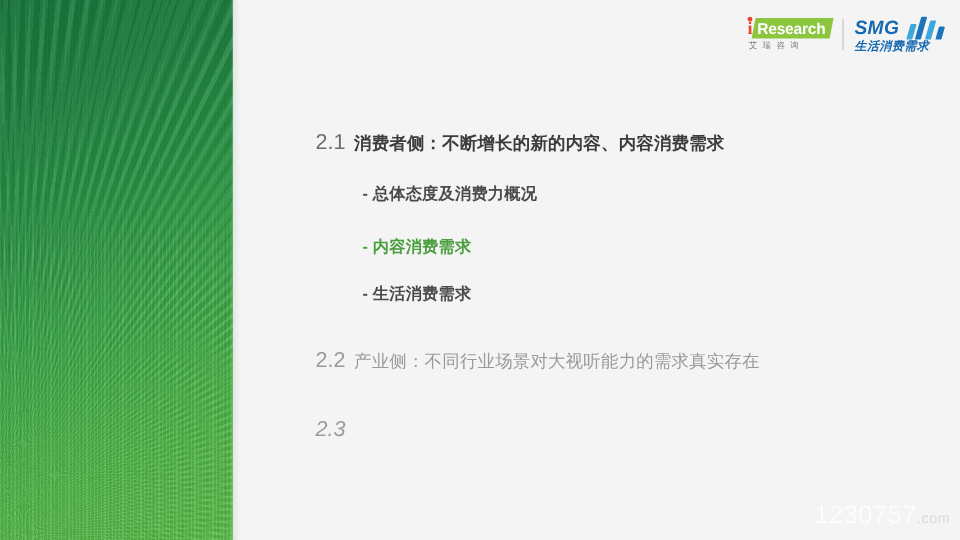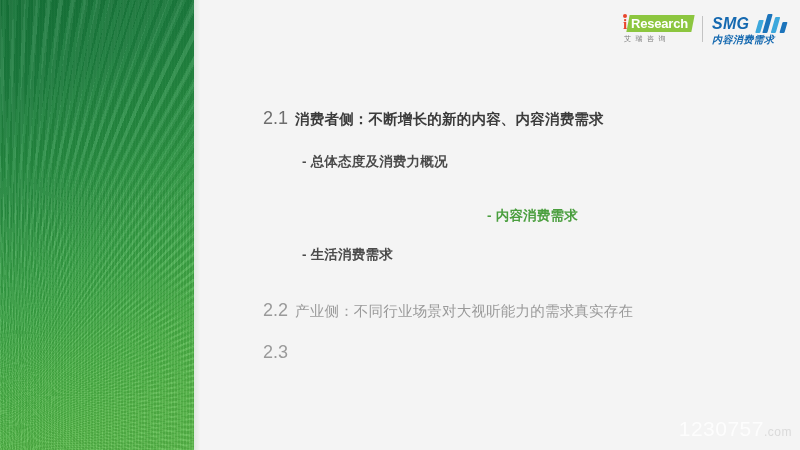--- a/index.html
+++ b/index.html
@@ -251,24 +251,24 @@
   .sub {
     margin-left: 39px;
     font-size: 13.5px;
     font-weight: bold;
     letter-spacing: 0.2px;
     white-space: nowrap;
   }
   .sub.s-dark { color: #4a4a4a; }
   .sub.s-green { color: #4a9e3e; }
   .sp1 { margin-top: 24px; }
-  .sp2 { margin-top: 36px; text-align: center; }
+  .sp2 { margin-top: 26px; }
   .sp3 { margin-top: 21px; }
   .sp4 { margin-top: 36px; }
-  .sp5 { margin-top: 21px; }
+  .sp5 { margin-top: 36px; font-style: italic; }
 
   
   .watermark {
     position: absolute;
     right: 8px;
     bottom: 6px;
     font-size: 21px;
     line-height: 24px;
     color: rgba(255,255,255,0.78);
     letter-spacing: 0.5px;
@@ -308,21 +308,21 @@
       <div class="divider"></div>
 
       <div class="smg">
         <div class="smg-word">SMG</div>
         <div class="smg-bars">
           <i class="b1"></i>
             <i class="b2"></i>
             <i class="b3"></i>
             <i class="b4"></i>
         </div>
-        <div class="smg-cn">内容消费需求</div>
+        <div class="smg-cn">生活消费需求</div>
       </div>
 
     </div>
 
     <div class="outline">
 
       <div class="line l-main-active">
         <span class="num">2.1</span>
         <span class="txt">消费者侧：不断增长的新的内容、内容消费需求</span>
       </div>

